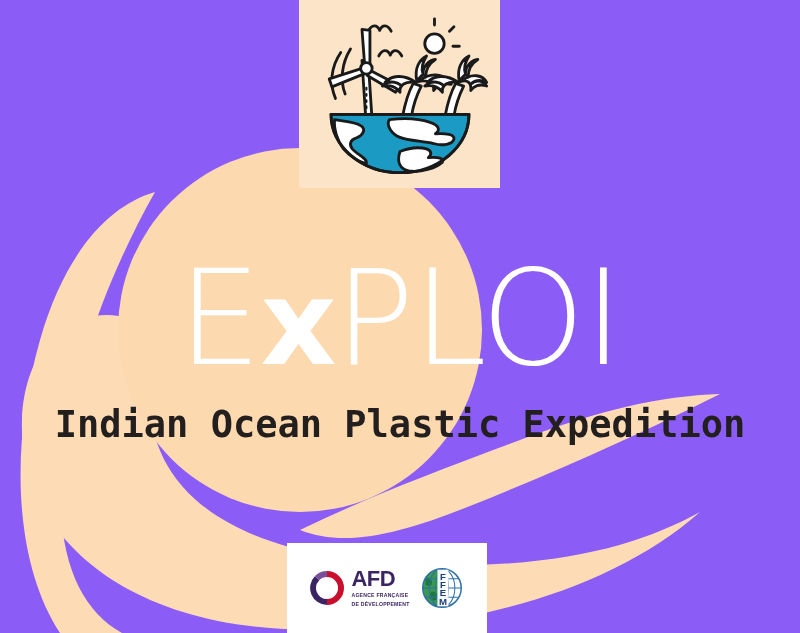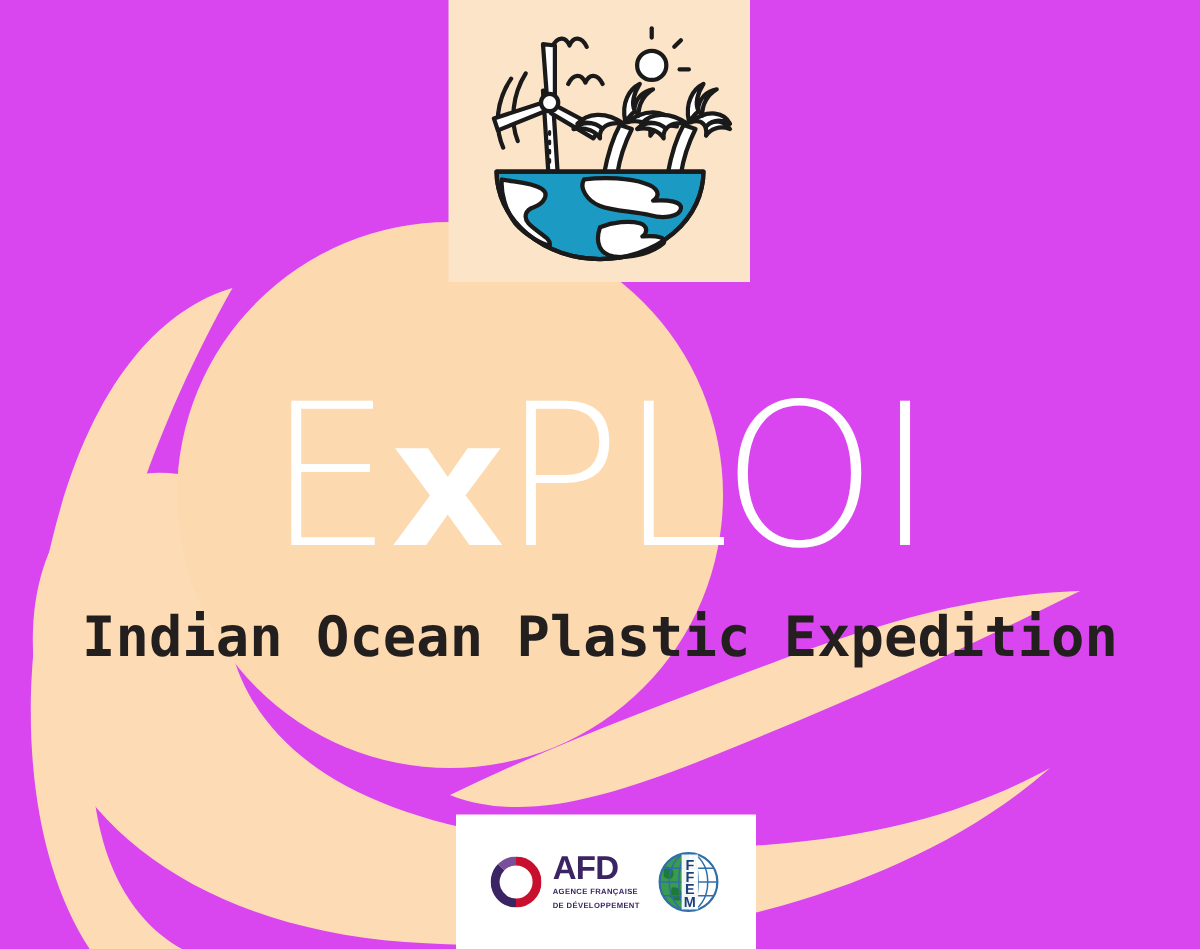--- a/index.html
+++ b/index.html
@@ -8,21 +8,21 @@
     background: #ffffff;
   }
   body {
     font-family: "Liberation Sans", sans-serif;
   }
   .poster {
     position: relative;
     width: 800px;
     height: 633px;
     overflow: hidden;
-    background: #d946ef;
+    background: #8b5cf6;
   }
 
   
   .bg-layer {
     position: absolute;
     inset: 0;
     overflow: hidden;
     pointer-events: none;
   }
   .bg-layer svg { display: block; width: 800px; height: 633px; }
@@ -82,21 +82,21 @@
     font-size: 37px;
     font-weight: bold;
     color: #231f1e;
     letter-spacing: 0px;
     white-space: nowrap;
   }
 
   
   .logo-box {
     position: absolute;
-    left: 304px;
+    left: 287px;
     top: 543px;
     width: 200px;
     height: 90px;
     background: #ffffff;
     display: flex;
     align-items: center;
     justify-content: center;
     gap: 10px;
   }
   .afd-logo { display: flex; align-items: center; gap: 7px; }

